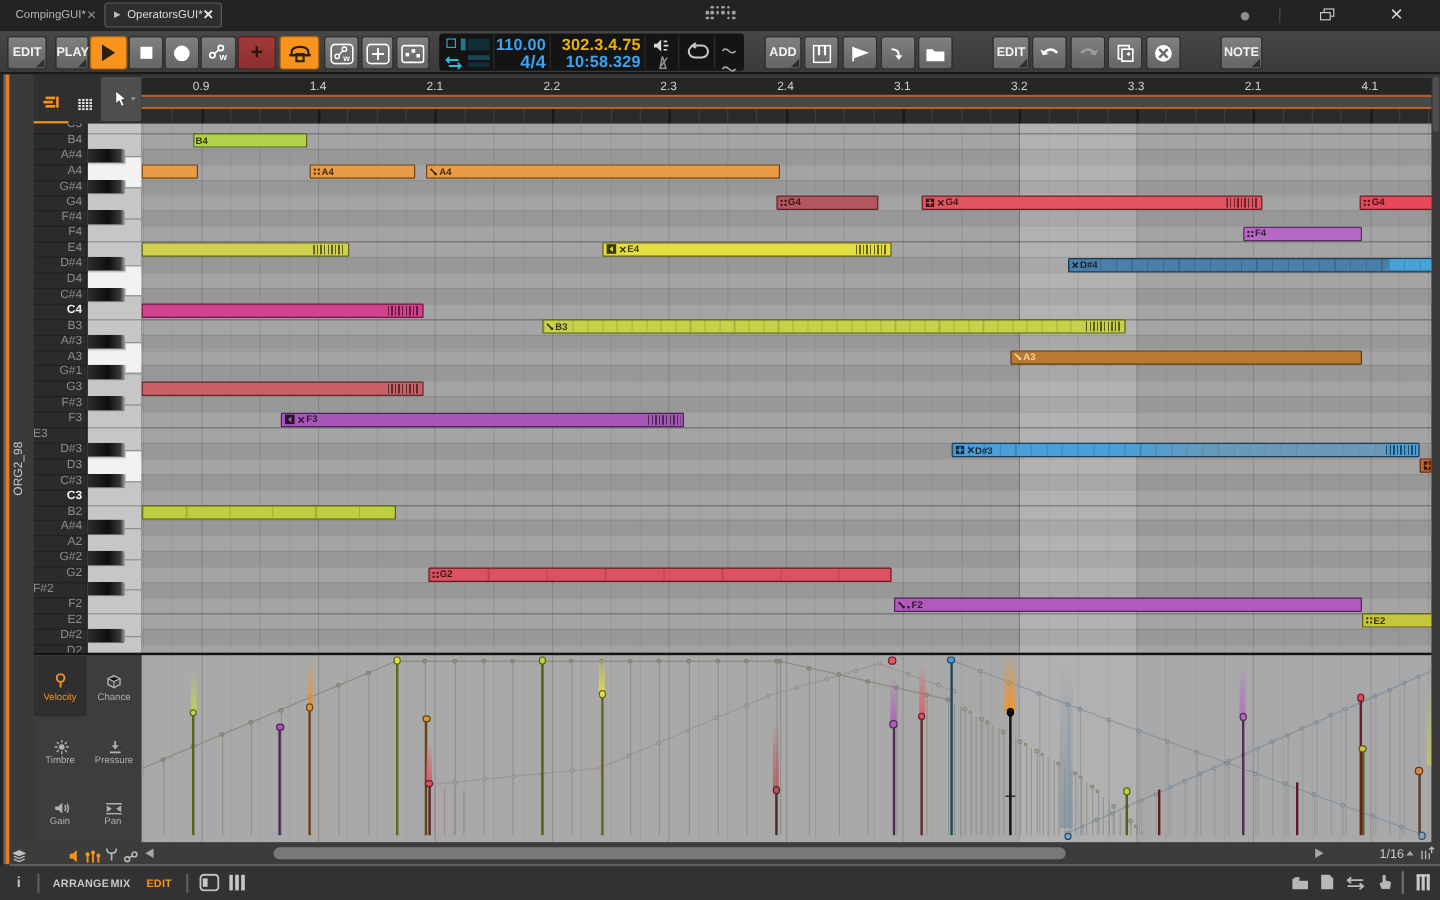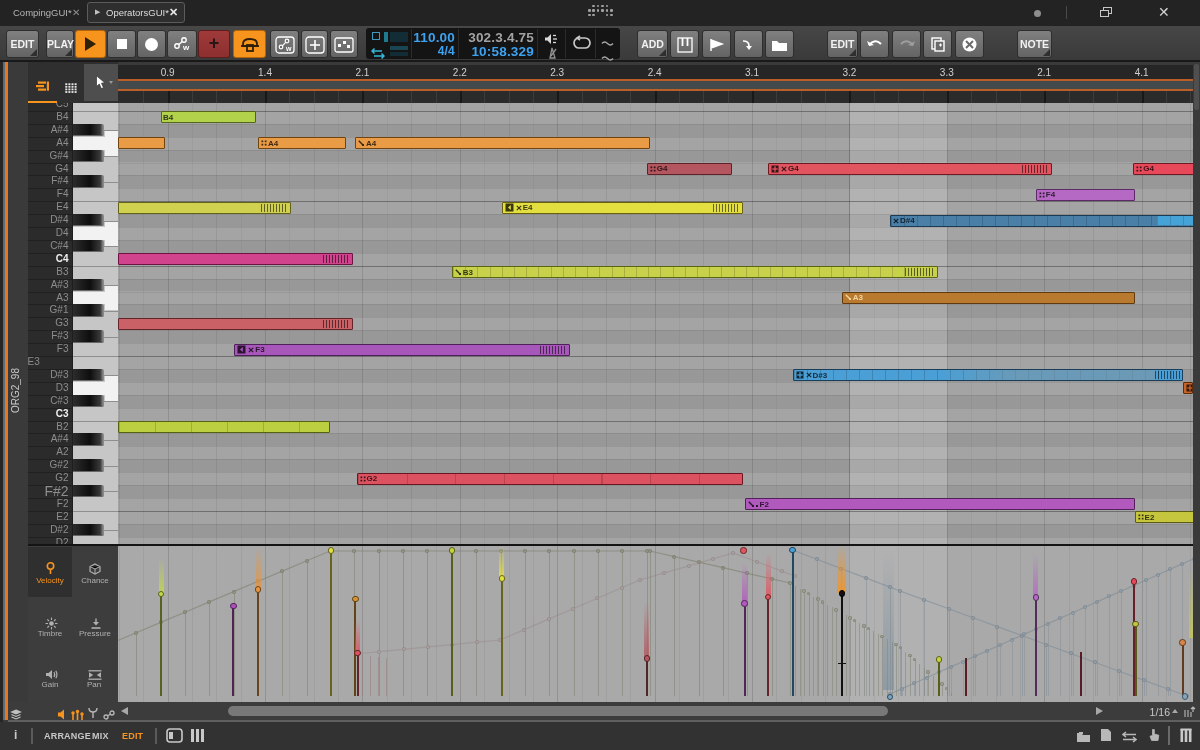--- a/index.html
+++ b/index.html
@@ -88,22 +88,22 @@
 <div class="abs" style="left:372px;top:32px;width:8px;height:8px;border:1.4px solid #3f9ac0"></div>
 <div class="abs" style="left:384px;top:31.5px;width:3.5px;height:10px;background:#1f798f"></div>
 <div class="abs" style="left:390px;top:31.5px;width:18px;height:10px;background:#122d36"></div>
 <div class="abs" style="left:371px;top:45px;"><svg width="14" height="11" viewBox="0 0 14 11">
         <path d="M3.5 0.5 L1 3 L3.5 5.5 M1 3 L11 3" stroke="#35b8d8" stroke-width="1.5" fill="none"></path>
         <path d="M10.5 5.5 L13 8 L10.5 10.5 M13 8 L3 8" stroke="#35b8d8" stroke-width="1.5" fill="none"></path>
       </svg></div>
 <div class="abs" style="left:390px;top:45.5px;width:18px;height:4.5px;background:#1a4553"></div>
 <div class="abs" style="left:390px;top:52px;width:18px;height:4px;background:#122d36"></div>
 <div class="abs" style="left:400px;top:30px;width:55px;font-size:13.5px;font-weight:bold;color:#3da2f0;text-align:right;letter-spacing:0.2px">110.00</div>
-<div class="abs" style="left:400px;top:44px;width:55px;font-size:12px;font-weight:bold;color:#3da2f0;text-align:right;letter-spacing:0.2px">4/4</div>
-<div class="abs" style="left:464px;top:30px;width:70px;font-size:13.5px;font-weight:bold;color:#a3a3a3;text-align:right;letter-spacing:0.2px">302.3.4.75</div>
+<div class="abs" style="left:400px;top:44px;width:55px;font-size:15px;font-weight:bold;color:#3da2f0;text-align:right;letter-spacing:0.2px">4/4</div>
+<div class="abs" style="left:464px;top:30px;width:70px;font-size:13.5px;font-weight:bold;color:#eab308;text-align:right;letter-spacing:0.2px">302.3.4.75</div>
 <div class="abs" style="left:464px;top:44px;width:70px;font-size:13.5px;font-weight:bold;color:#3da2f0;text-align:right;letter-spacing:0.2px">10:58.329</div>
 <div class="abs" style="left:544px;top:31px;"><svg width="14" height="12" viewBox="0 0 14 12">
         <path d="M1 4.5 L3.5 4.5 L7 1 L7 11 L3.5 7.5 L1 7.5 Z" fill="#d8d8d8"></path>
         <line x1="9" y1="2.5" x2="12" y2="2.5" stroke="#d8d8d8" stroke-width="1.3"></line>
         <line x1="9" y1="6" x2="13" y2="6" stroke="#d8d8d8" stroke-width="1.3"></line>
         <line x1="9" y1="9.5" x2="12" y2="9.5" stroke="#d8d8d8" stroke-width="1.3"></line>
       </svg></div>
 <div class="abs" style="left:546px;top:45px;"><svg width="13" height="12" viewBox="0 0 13 12">
         <path d="M4 11 L6 1 L9 11 Z M10 2 L5 9" stroke="#909090" stroke-width="1.3" fill="none"></path>
       </svg></div>
@@ -310,21 +310,21 @@
 <div class="abs" style="left:0;top:317.5px;width:41px;height:12.9px;text-align:right;font-size:10px;line-height:12.9px;color:#8d8d8d">B2</div>
 <div class="abs" style="left:0;top:317.5px;width:45px;height:1px;background:rgba(0,0,0,0.25)"></div>
 <div class="abs" style="left:0;top:330.4px;width:41px;height:12.9px;text-align:right;font-size:10px;line-height:12.9px;color:#8d8d8d">A#4</div>
 <div class="abs" style="left:0;top:330.4px;width:45px;height:1px;background:rgba(0,0,0,0.25)"></div>
 <div class="abs" style="left:0;top:343.3px;width:41px;height:12.9px;text-align:right;font-size:10px;line-height:12.9px;color:#8d8d8d">A2</div>
 <div class="abs" style="left:0;top:343.3px;width:45px;height:1px;background:rgba(0,0,0,0.25)"></div>
 <div class="abs" style="left:0;top:356.2px;width:41px;height:12.9px;text-align:right;font-size:10px;line-height:12.9px;color:#8d8d8d">G#2</div>
 <div class="abs" style="left:0;top:356.2px;width:45px;height:1px;background:rgba(0,0,0,0.25)"></div>
 <div class="abs" style="left:0;top:369.1px;width:41px;height:12.9px;text-align:right;font-size:10px;line-height:12.9px;color:#8d8d8d">G2</div>
 <div class="abs" style="left:0;top:369.1px;width:45px;height:1px;background:rgba(0,0,0,0.25)"></div>
-<div class="abs" style="left:0;top:382.0px;width:41px;height:12.9px;text-align:right;font-size:14px;line-height:12.9px;color:#8d8d8d">F#2</div>
+<div class="abs" style="left:0;top:382.0px;width:41px;height:12.9px;text-align:left;font-size:10px;line-height:12.9px;color:#8d8d8d">F#2</div>
 <div class="abs" style="left:0;top:382.0px;width:45px;height:1px;background:rgba(0,0,0,0.25)"></div>
 <div class="abs" style="left:0;top:394.9px;width:41px;height:12.9px;text-align:right;font-size:10px;line-height:12.9px;color:#8d8d8d">F2</div>
 <div class="abs" style="left:0;top:394.9px;width:45px;height:1px;background:rgba(0,0,0,0.25)"></div>
 <div class="abs" style="left:0;top:407.8px;width:41px;height:12.9px;text-align:right;font-size:10px;line-height:12.9px;color:#8d8d8d">E2</div>
 <div class="abs" style="left:0;top:407.8px;width:45px;height:1px;background:rgba(0,0,0,0.25)"></div>
 <div class="abs" style="left:0;top:420.7px;width:41px;height:12.9px;text-align:right;font-size:10px;line-height:12.9px;color:#8d8d8d">D#2</div>
 <div class="abs" style="left:0;top:420.7px;width:45px;height:1px;background:rgba(0,0,0,0.25)"></div>
 <div class="abs" style="left:0;top:433.6px;width:41px;height:12.9px;text-align:right;font-size:10px;line-height:12.9px;color:#8d8d8d">D2</div>
 <div class="abs" style="left:0;top:433.6px;width:45px;height:1px;background:rgba(0,0,0,0.25)"></div>
 </div>

